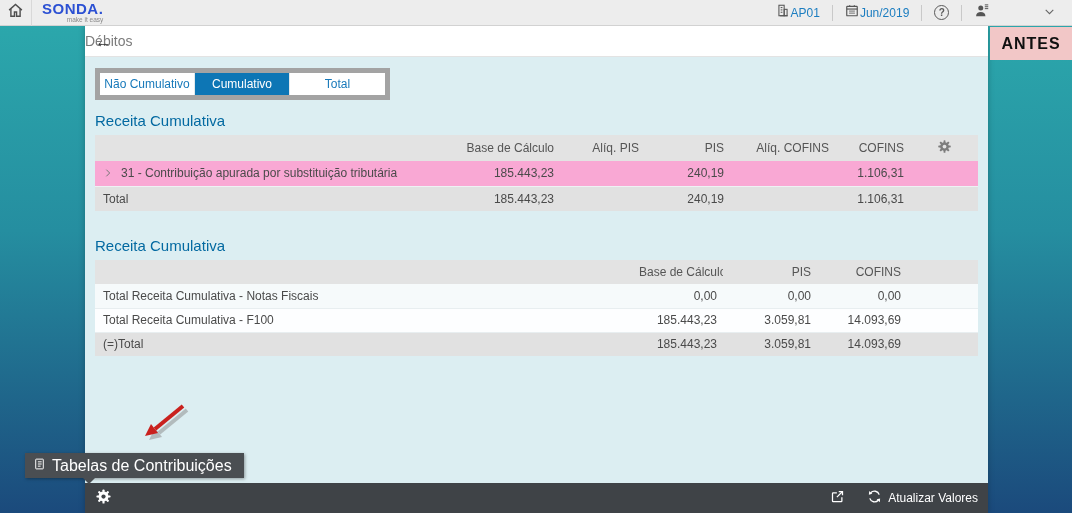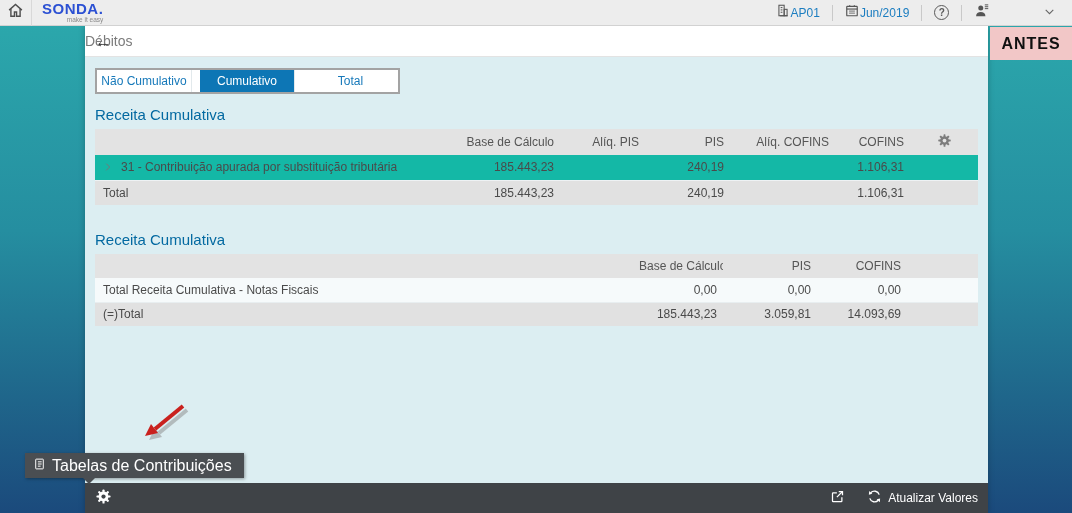--- a/index.html
+++ b/index.html
@@ -35,40 +35,40 @@
   .panel{ position:absolute; left:85px; top:26px; width:903px; height:487px;
     display:flex; flex-direction:column; box-shadow:0 0 6px rgba(0,0,0,.25); z-index:2;}
   .panel-header{ height:31px; background:#ffffff; border-bottom:1px solid #e3e3e3;
     position:relative; display:flex; align-items:center; flex:0 0 31px;}
   .back-arrow{ position:absolute; left:10px; font-size:17px; color:#333; cursor:pointer; line-height:1;}
   .page-title{ width:100%; text-align:left; color:#7b7b7b; font-size:14px;}
   .panel-body{ flex:1; background:#dceef2; position:relative; padding:0 10px; overflow:hidden;}
   .panel-footer{ flex:0 0 30px; background:#3f4347; display:flex; align-items:center; padding:0 10px;}
 
   
-  .tabs{ margin-top:11px; display:inline-flex; border:2px solid #a3a3a3; background:#fff;gap:8px; }
+  .tabs{ margin-top:11px; display:inline-flex; border:5px solid #a3a3a3; background:#fff; }
   .tab{ width:95px; height:22px; display:flex; align-items:center; justify-content:center;
     font-size:12px; color:#1779ba; background:#fff; cursor:pointer; border-right:1px solid #e2e9ec;}
   .tab:last-child{ border-right:none; }
   .tab.active{ background:#0d76b5; color:#fff; }
 
   
   .section-title{ margin-top:12px; text-align:left; font-size:15px; color:#0369a1; }
   .section-title.second{ margin-top:26px; }
 
   
   table{ border-collapse:collapse; width:883px; margin-top:6px; font-size:12px; color:#4a4a4a;
     table-layout:fixed; background:#fff;}
   th{ background:#e3e3e3; color:#555; font-weight:normal; font-size:12px; }
   th,td{ padding:0 6px; white-space:nowrap; overflow:hidden; }
   .t1 th{ height:26px; } .t1 td{ height:25px; }
   .t2 th{ height:24px; } .t2 td{ height:24px; }
   .num{ text-align:right; }
   .desc-cell{ text-align:left; padding-left:8px; }
-  tr.row-white td{ background:#14b8a6; border-bottom:1px solid #eef2f4; }
+  tr.row-white td{ background:#f9a8d4; border-bottom:1px solid #eef2f4; }
   tr.row-light td{ background:#f6fafb; border-bottom:1px solid #e8eef0; }
   tr.row-white2 td{ background:#fdfeff; border-bottom:1px solid #e8eef0; }
   tr.row-total td{ background:#e1e1e1; }
   .gear-cell{ text-align:center; }
   .row-chevron{ display:inline-block; margin-right:8px; vertical-align:-1px; cursor:pointer;}
 
   
   .footer-gear{ cursor:pointer; display:flex; align-items:center; }
   .footer-spacer{ flex:1; }
   .footer-action{ display:flex; align-items:center; gap:6px; color:#fff; font-size:12px;
@@ -256,20 +256,27 @@
           <th class="num">COFINS</th>
           <th></th>
         </tr>
       </thead>
       <tbody>
         <tr class="row-light">
           <td class="desc-cell">Total Receita Cumulativa - Notas Fiscais</td>
           <td class="num">0,00</td>
           <td class="num">0,00</td>
           <td class="num">0,00</td>
+          <td></td>
+        </tr>
+        <tr class="row-white2">
+          <td class="desc-cell">Total Receita Cumulativa - F100</td>
+          <td class="num">185.443,23</td>
+          <td class="num">3.059,81</td>
+          <td class="num">14.093,69</td>
           <td></td>
         </tr>
         <tr class="row-total">
           <td class="desc-cell">(=)Total</td>
           <td class="num">185.443,23</td>
           <td class="num">3.059,81</td>
           <td class="num">14.093,69</td>
           <td></td>
         </tr>
       </tbody>

